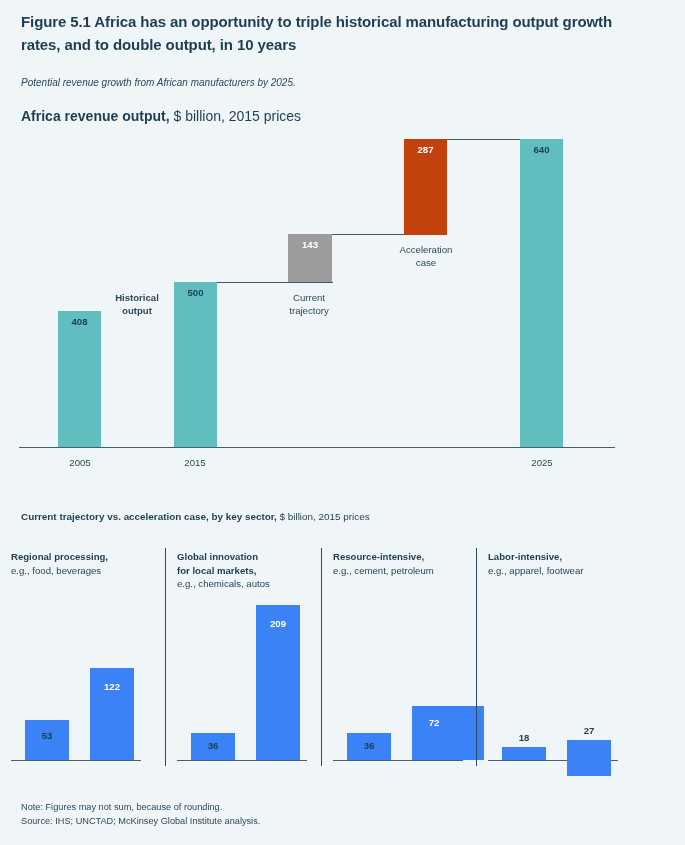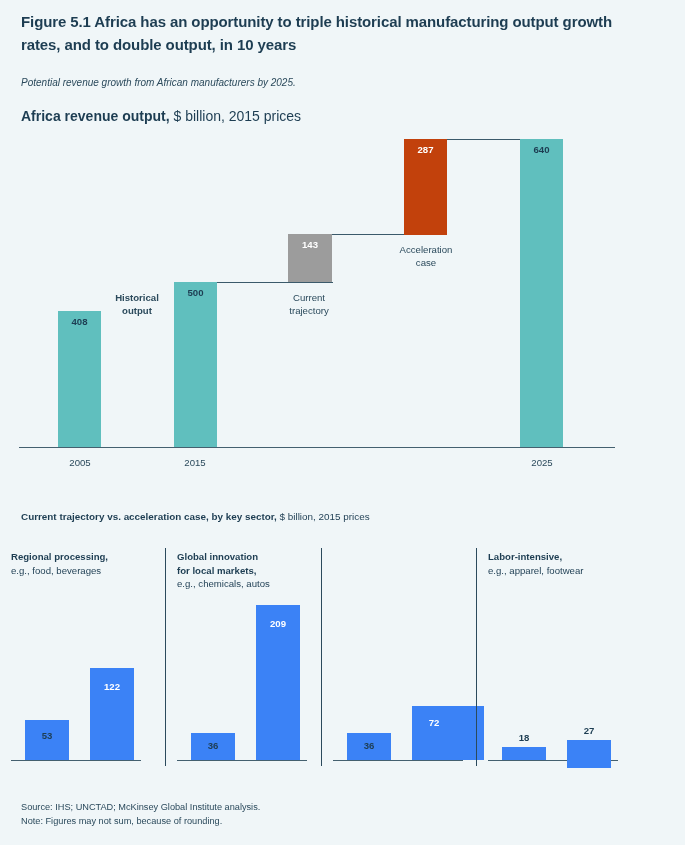--- a/index.html
+++ b/index.html
@@ -270,45 +270,49 @@
         <div class="plabel inside-teal" style="left:0; width:44px; top:7px;">36</div>
       </div>
       <div class="pbar navy" style="left:79px; top:60px; width:44px; height:155px;">
         <div class="plabel inside-navy" style="left:0; width:44px; top:13px;">209</div>
       </div>
     </div>
 
     <div class="panel-divider" style="left:321px;"></div>
 
     <div class="panel" style="left:333px; width:140px;">
+      <div class="panel-title">
+        <div class="b">Resource-intensive,</div>
+        <div>e.g., cement, petroleum</div>
+      </div>
       <div class="panel-baseline" style="left:0px; width:130px;"></div>
       <div class="pbar teal" style="left:14px; top:188px; width:44px; height:27px;">
         <div class="plabel inside-teal" style="left:0; width:44px; top:7px;">36</div>
       </div>
       <div class="pbar navy" style="left:79px; top:161px; width:44px; height:54px;padding-left:28px;">
         <div class="plabel inside-navy" style="left:0; width:44px; top:11px;">72</div>
       </div>
     </div>
 
     <div class="panel-divider" style="left:476px;"></div>
 
     <div class="panel" style="left:488px; width:140px;">
       <div class="panel-title">
         <div class="b">Labor-intensive,</div>
         <div>e.g., apparel, footwear</div>
       </div>
       <div class="panel-baseline" style="left:0px; width:130px;"></div>
       <div class="pbar teal" style="left:14px; top:202px; width:44px; height:13px;">
         <div class="plabel above" style="left:0; width:44px; top:-15px;">18</div>
       </div>
-      <div class="pbar navy" style="left:79px; top:195px; width:44px; height:28px;">
+      <div class="pbar navy" style="left:79px; top:195px; width:44px; height:36px;">
         <div class="plabel above" style="left:0; width:44px; top:-15px;">27</div>
       </div>
     </div>
 
   </div>
 
   <div class="footnotes">
+    <div>Note: Figures may not sum, because of rounding.</div>
     <div>Source: IHS; UNCTAD; McKinsey Global Institute analysis.</div>
-    <div>Note: Figures may not sum, because of rounding.</div>
   </div>
 
 </div>
 
 </body></html>

